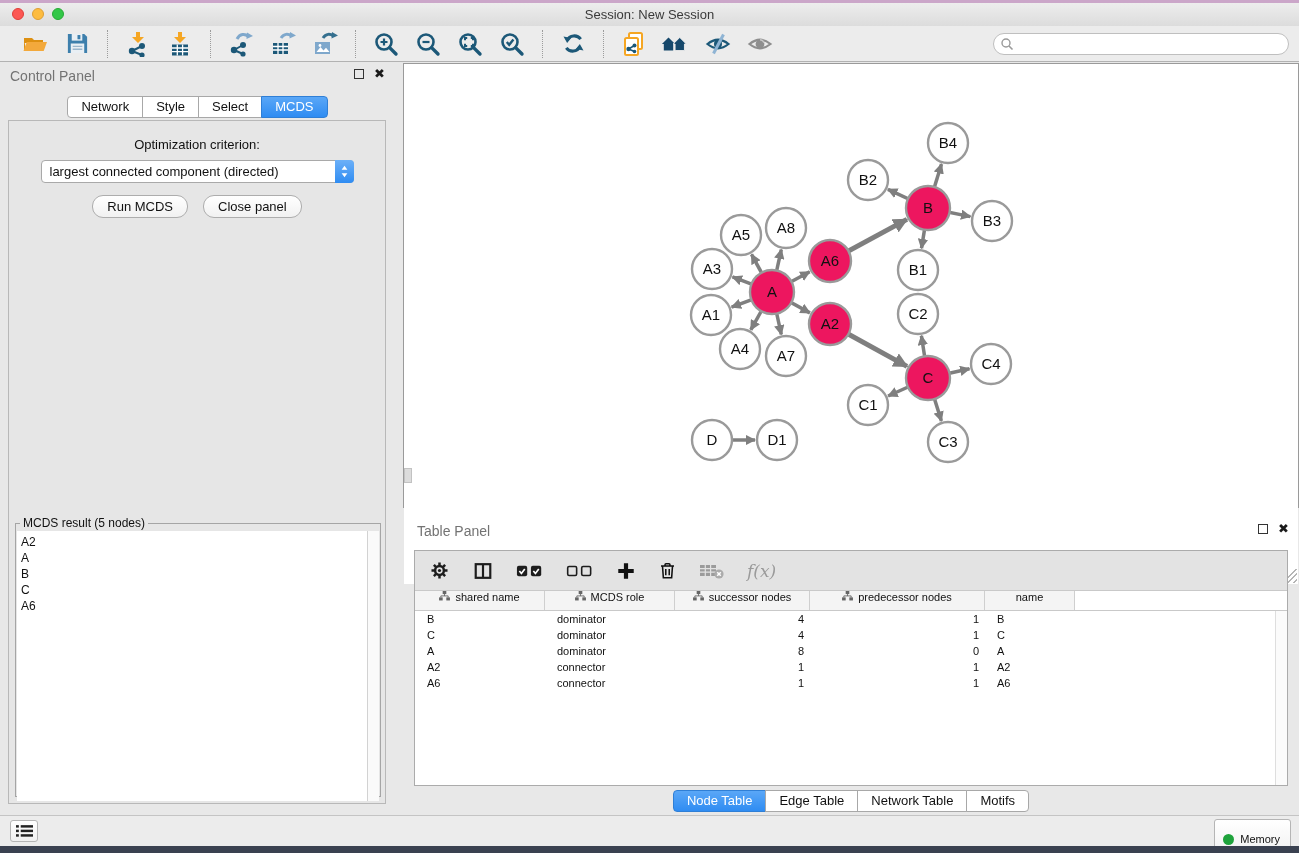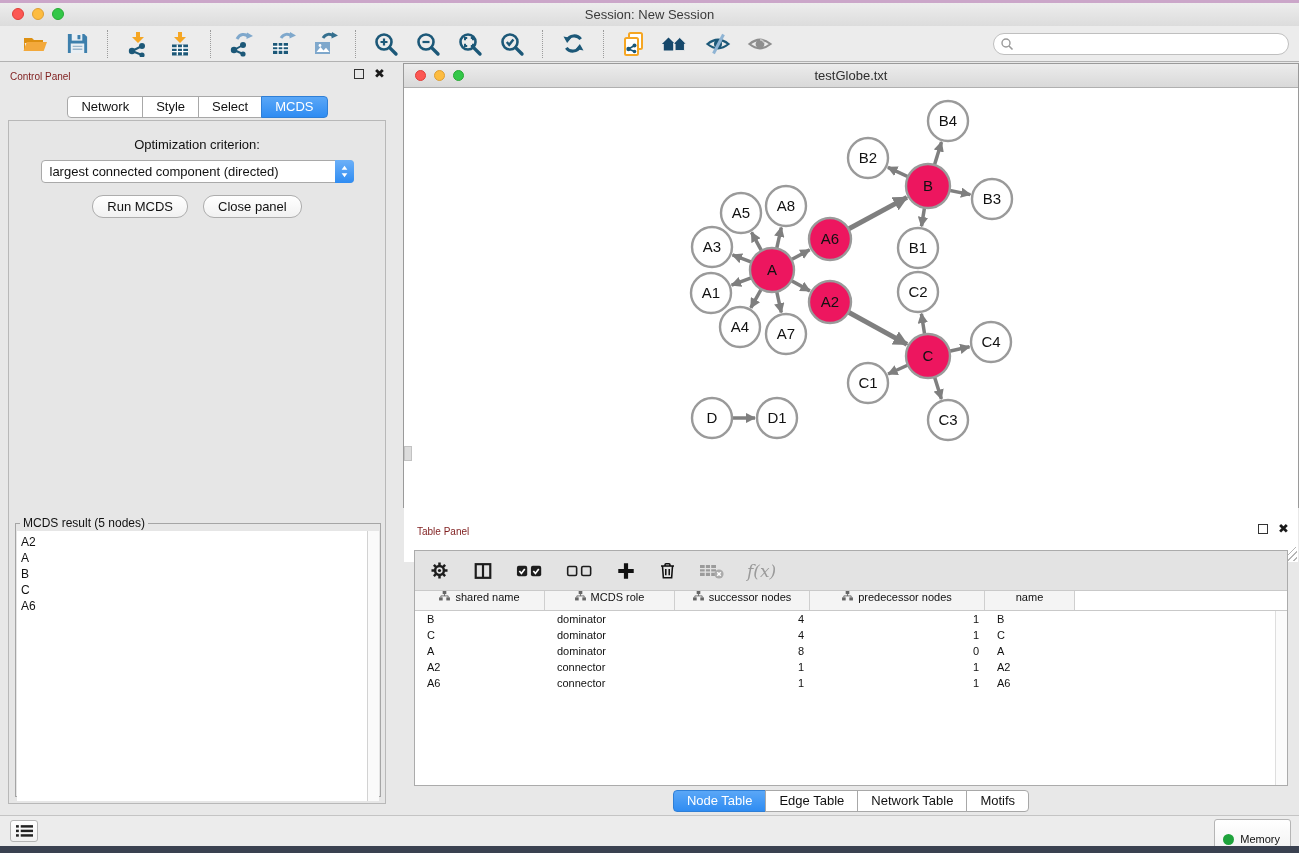--- a/index.html
+++ b/index.html
@@ -36,21 +36,21 @@
   .search-input {
     width:100%; height:100%; border:1px solid #bfbfbf; border-radius:12px;
     background:#fff; padding-left:24px; font-size:12px; color:#333; outline:none;
     font-family:"Liberation Sans","DejaVu Sans",sans-serif;
   }
   .search-glyph { position:absolute; left:7px; top:4px; }
 
   
   .control-panel { position:absolute; left:0; top:63px; width:395px; height:752px; }
   .panel-header { position:relative; height:26px; display:flex; align-items:center; padding-left:10px; }
-  .panel-title { font-size:10px; color:#7f1d1d; }
+  .panel-title { font-size:14px; color:#737373; }
   .panel-controls { position:absolute; right:10px; top:6px; display:flex; gap:10px; align-items:center; }
   .float-box { width:10px; height:10px; border:1.6px solid #333; background:transparent; }
   .close-x { font-size:13px; font-weight:bold; color:#1a1a1a; line-height:10px; }
 
   .cp-tabs { position:absolute; left:0; top:33px; width:100%; display:flex; justify-content:center; }
   .seg {
     font-size:13px; color:#111; background:#fff; border:1px solid #a8a8a8;
     padding:2px 13px; margin-left:-1px; line-height:16px;
   }
   .seg:first-child { border-radius:4px 0 0 4px; margin-left:0; }
@@ -92,21 +92,21 @@
     position:absolute; left:403px; top:63px; width:896px; height:445px;
     border:1px solid #9a9a9a; background:#fff;
   }
   .net-titlebar {
     position:relative; height:24px; background:linear-gradient(#ececec,#d9d9d9);
     border-bottom:1px solid #b0b0b0; display:flex; align-items:center; justify-content:center;
   }
   .net-title { font-size:13px; color:#2e2e2e; }
   .net-traffic { position:absolute; left:11px; top:6px; display:flex; gap:8px; }
   .tl.sm { width:11px; height:11px; }
-  .net-canvas { position:relative; width:894px; height:474px; background:#fff; overflow:hidden; }
+  .net-canvas { position:relative; width:894px; height:474px; background:#fff; overflow:hidden;margin-top:46px; }
   .mini-thumb-v { position:absolute; left:0px; top:358px; width:8px; height:15px; background:#dcdcdc; border:1px solid #c2c2c2; }
   .mini-thumb-h { position:absolute; left:441px; bottom:0px; width:15px; height:8px; background:#dcdcdc; border:1px solid #c2c2c2; }
   .resize-grip { position:absolute; right:1px; bottom:1px; width:14px; height:14px;
     background:
       linear-gradient(135deg, transparent 44%, #b5b5b5 44%, #b5b5b5 50%, transparent 50%,
       transparent 64%, #b5b5b5 64%, #b5b5b5 70%, transparent 70%,
       transparent 84%, #b5b5b5 84%, #b5b5b5 90%, transparent 90%);
   }
 
   
@@ -352,28 +352,20 @@
               <div class="mcds-item">C</div>
               <div class="mcds-item">A6</div>
             </div>
           <div class="mcds-scroll"></div>
         </div>
       </fieldset>
     </div>
   </div>
 
   <div class="net-window">
-    <div class="net-titlebar">
-      <span class="net-traffic">
-        <span class="tl sm red"></span>
-        <span class="tl sm yellow"></span>
-        <span class="tl sm green"></span>
-      </span>
-      <span class="net-title">testGlobe.txt</span>
-    </div>
     <div class="net-canvas" id="net-canvas"><svg width="894" height="419" viewBox="0 0 894 419">
           <defs>
             <marker id="ah" viewBox="0 0 10 10" refX="9" refY="5" markerWidth="3" markerHeight="3" orient="auto" markerUnits="strokeWidth">
               <path d="M0 0 L10 5 L0 10 z" fill="#7F7F7F"></path>
             </marker>
           </defs>
           <line x1="368" y1="182" x2="347.5" y2="144.3" stroke="#7F7F7F" stroke-width="3.5" marker-end="url(#ah)"></line>
           <line x1="368" y1="182" x2="377.3" y2="139.5" stroke="#7F7F7F" stroke-width="3.5" marker-end="url(#ah)"></line>
           <line x1="368" y1="182" x2="328.5" y2="166.9" stroke="#7F7F7F" stroke-width="3.5" marker-end="url(#ah)"></line>
           <line x1="368" y1="182" x2="327.6" y2="197.2" stroke="#7F7F7F" stroke-width="3.5" marker-end="url(#ah)"></line>

